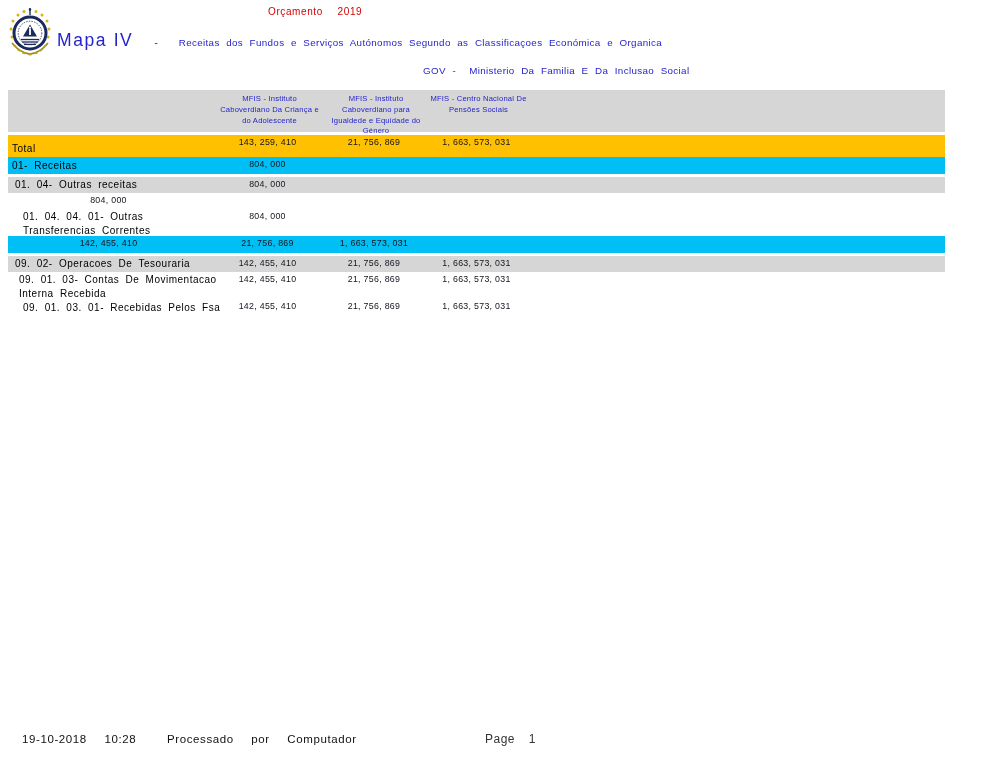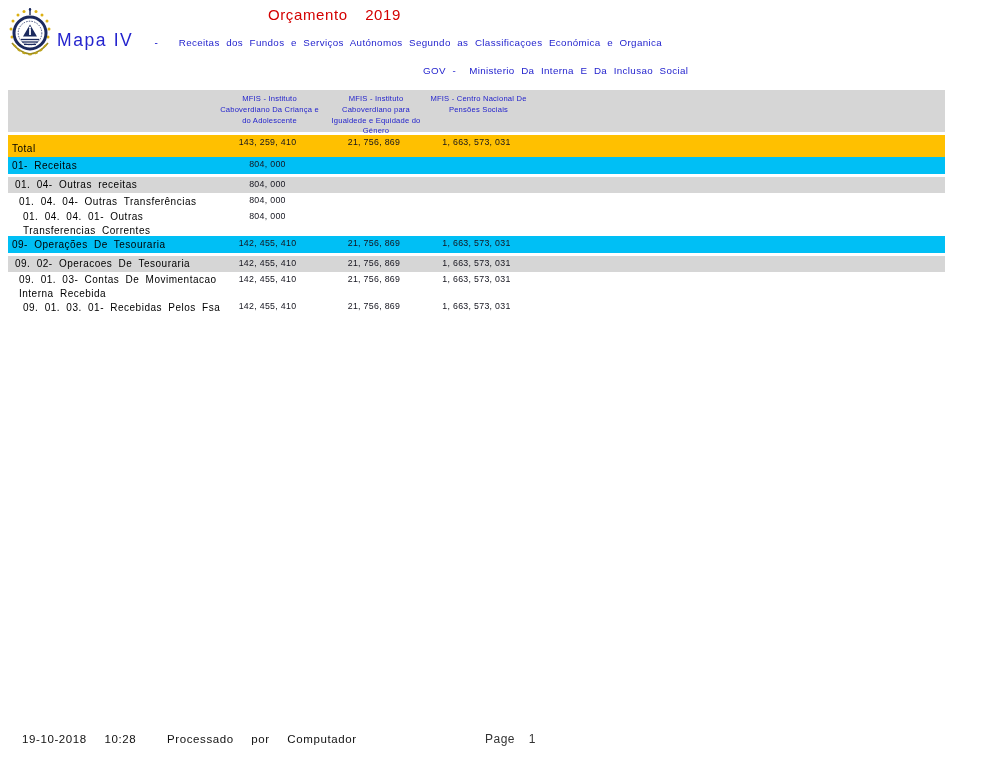--- a/index.html
+++ b/index.html
@@ -6,21 +6,21 @@
   body{
     width:1000px;height:773px;background:#ffffff;position:relative;
     font-family:"Liberation Sans", sans-serif;color:#000;
     -webkit-font-smoothing:antialiased;
   }
   .page{position:absolute;inset:0;overflow:hidden;}
 
   
   .logo{position:absolute;left:6px;top:7px;width:48px;height:52px;}
   .year{
-    position:absolute;left:268px;top:6px;font-size:15px;
+    position:absolute;left:268px;top:6px;font-size:10px;
     color:var(--year-red);letter-spacing:.6px;word-spacing:4px;white-space:pre;
   }
   .title{
     position:absolute;left:57px;top:30px;display:flex;align-items:baseline;gap:21px;
     color:var(--title-blue);white-space:pre;
   }
   .title .big{font-size:17.5px;letter-spacing:1.6px;}
   .title .sep{font-size:10px;}
   .title .rest{font-size:9.8px;letter-spacing:.35px;word-spacing:3.5px;}
   .gov{
@@ -128,21 +128,21 @@
   </div>
 
   <div class="year">Orçamento  2019</div>
 
   <div class="title">
     <span class="big">Mapa IV</span>
     <span class="sep">-</span>
     <span class="rest">Receitas dos Fundos e Serviços Autónomos Segundo as Classificaçoes Económica e Organica</span>
   </div>
 
-  <div class="gov">GOV -  Ministerio Da Interna E Da Inclusao Social</div>
+  <div class="gov">GOV -  Ministerio Da Familia E Da Inclusao Social</div>
 
   <div class="table">
     <div class="thead">
       <div class="th"></div>
       <div class="th">MFIS - Instituto
 Caboverdiano Da Criança e
 do Adolescente</div>
       <div class="th">MFIS - Instituto
 Caboverdiano para
 Igualdede e Equidade do
@@ -167,36 +167,34 @@
           <span></span>
         </div>
         <div class="row bg-gray ind-2">
           <span class="lbl">01. 04- Outras receitas</span>
           <span class="num">804, 000</span>
           <span class="num"></span>
           <span class="num"></span>
           <span></span>
         </div>
         <div class="row bg-white ind-3">
-          <span class="lbl">01. 04. 04- Outras Transferências</span>
           <span class="num">804, 000</span>
           <span class="num"></span>
           <span class="num"></span>
           <span></span>
         </div>
         <div class="row bg-white ind-4 tall">
           <span class="lbl">01. 04. 04. 01- Outras
 Transferencias Correntes</span>
           <span class="num">804, 000</span>
           <span class="num"></span>
           <span class="num"></span>
           <span></span>
         </div>
         <div class="row bg-cyan ind-1">
-          <span class="lbl">09- Operações De Tesouraria</span>
           <span class="num">142, 455, 410</span>
           <span class="num">21, 756, 869</span>
           <span class="num">1, 663, 573, 031</span>
           <span></span>
         </div>
         <div class="row bg-gray ind-2">
           <span class="lbl">09. 02- Operacoes De Tesouraria</span>
           <span class="num">142, 455, 410</span>
           <span class="num">21, 756, 869</span>
           <span class="num">1, 663, 573, 031</span>

